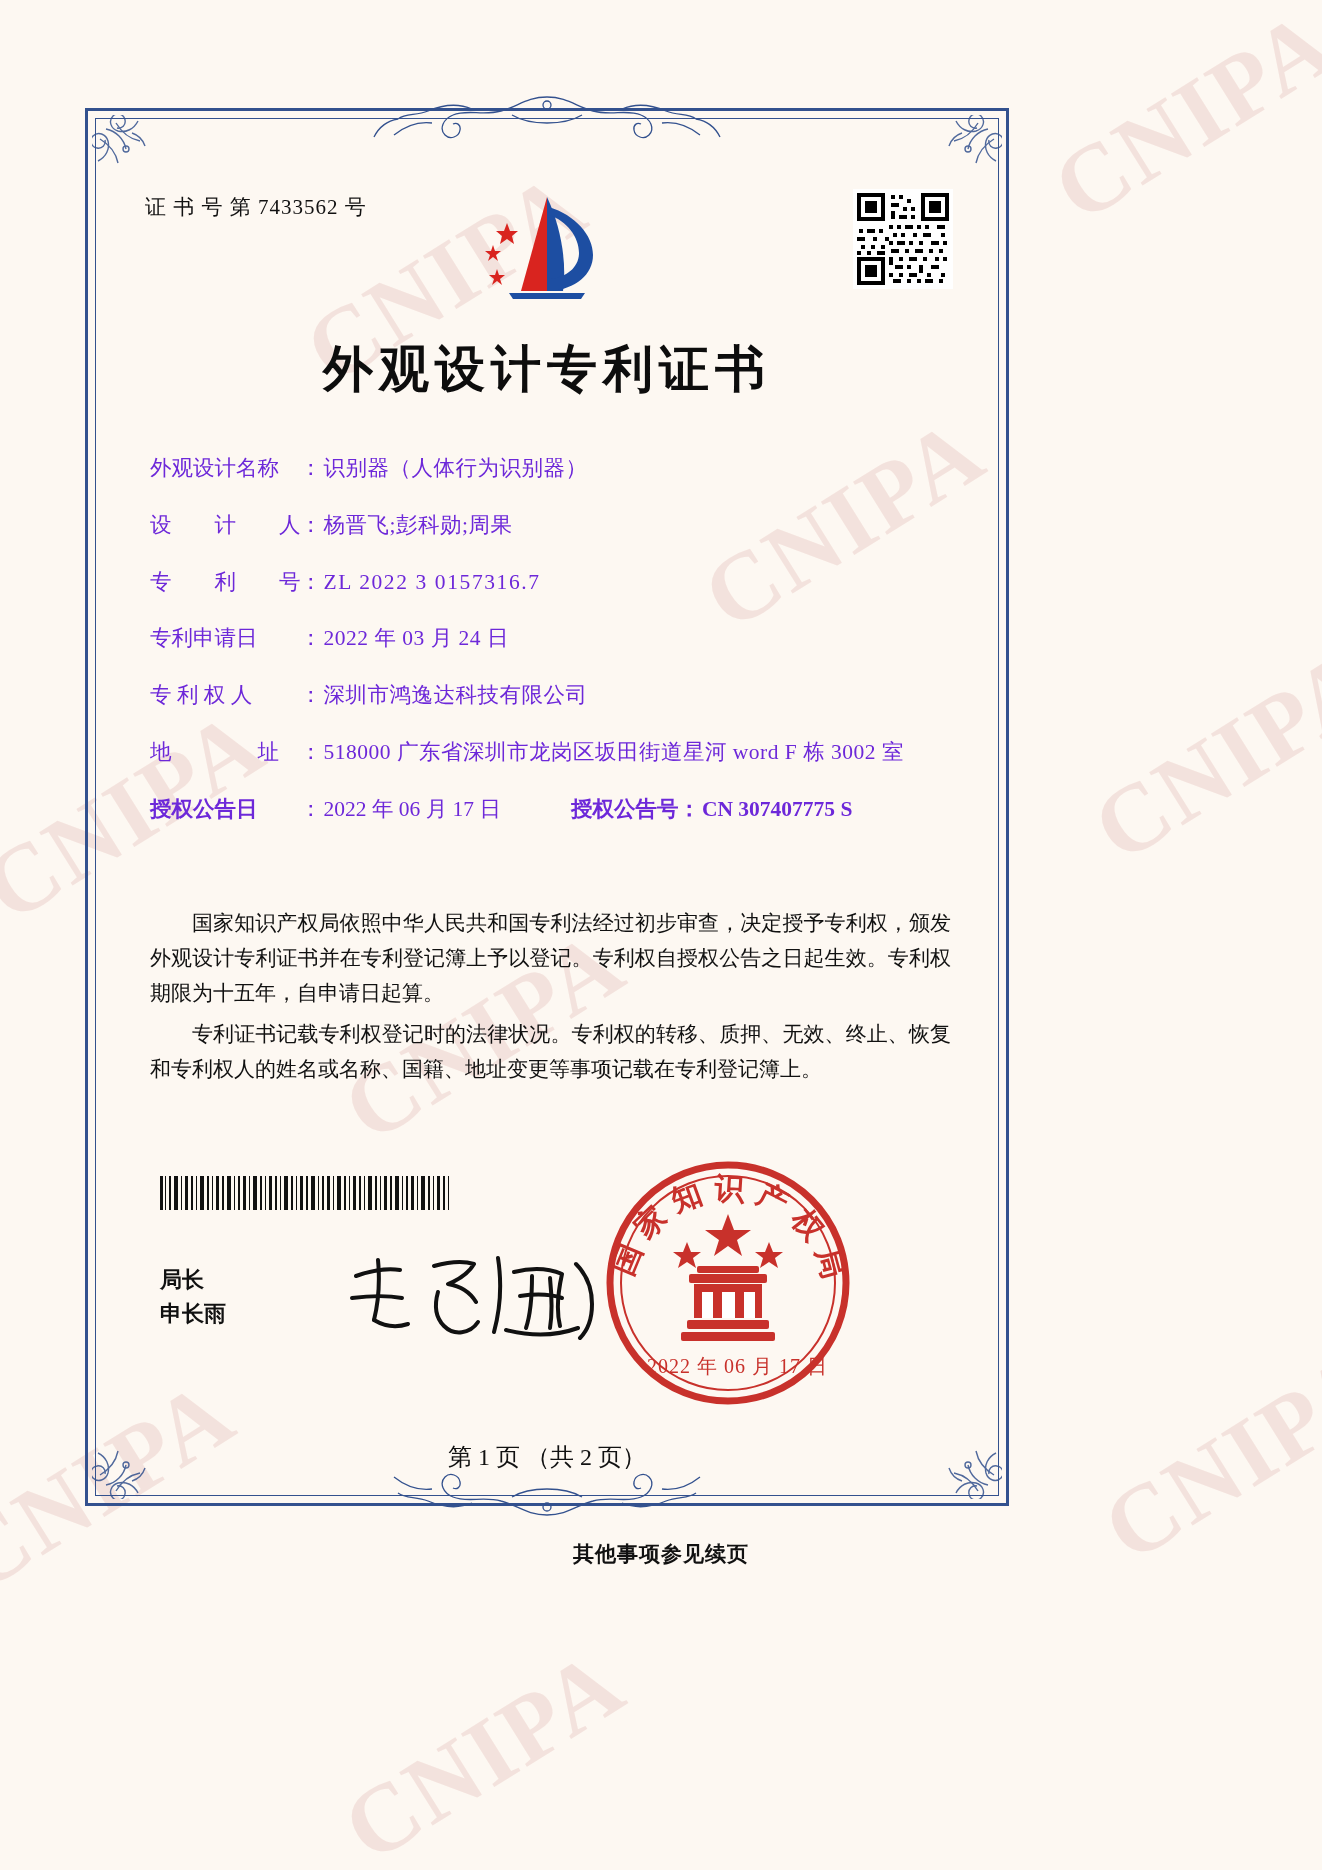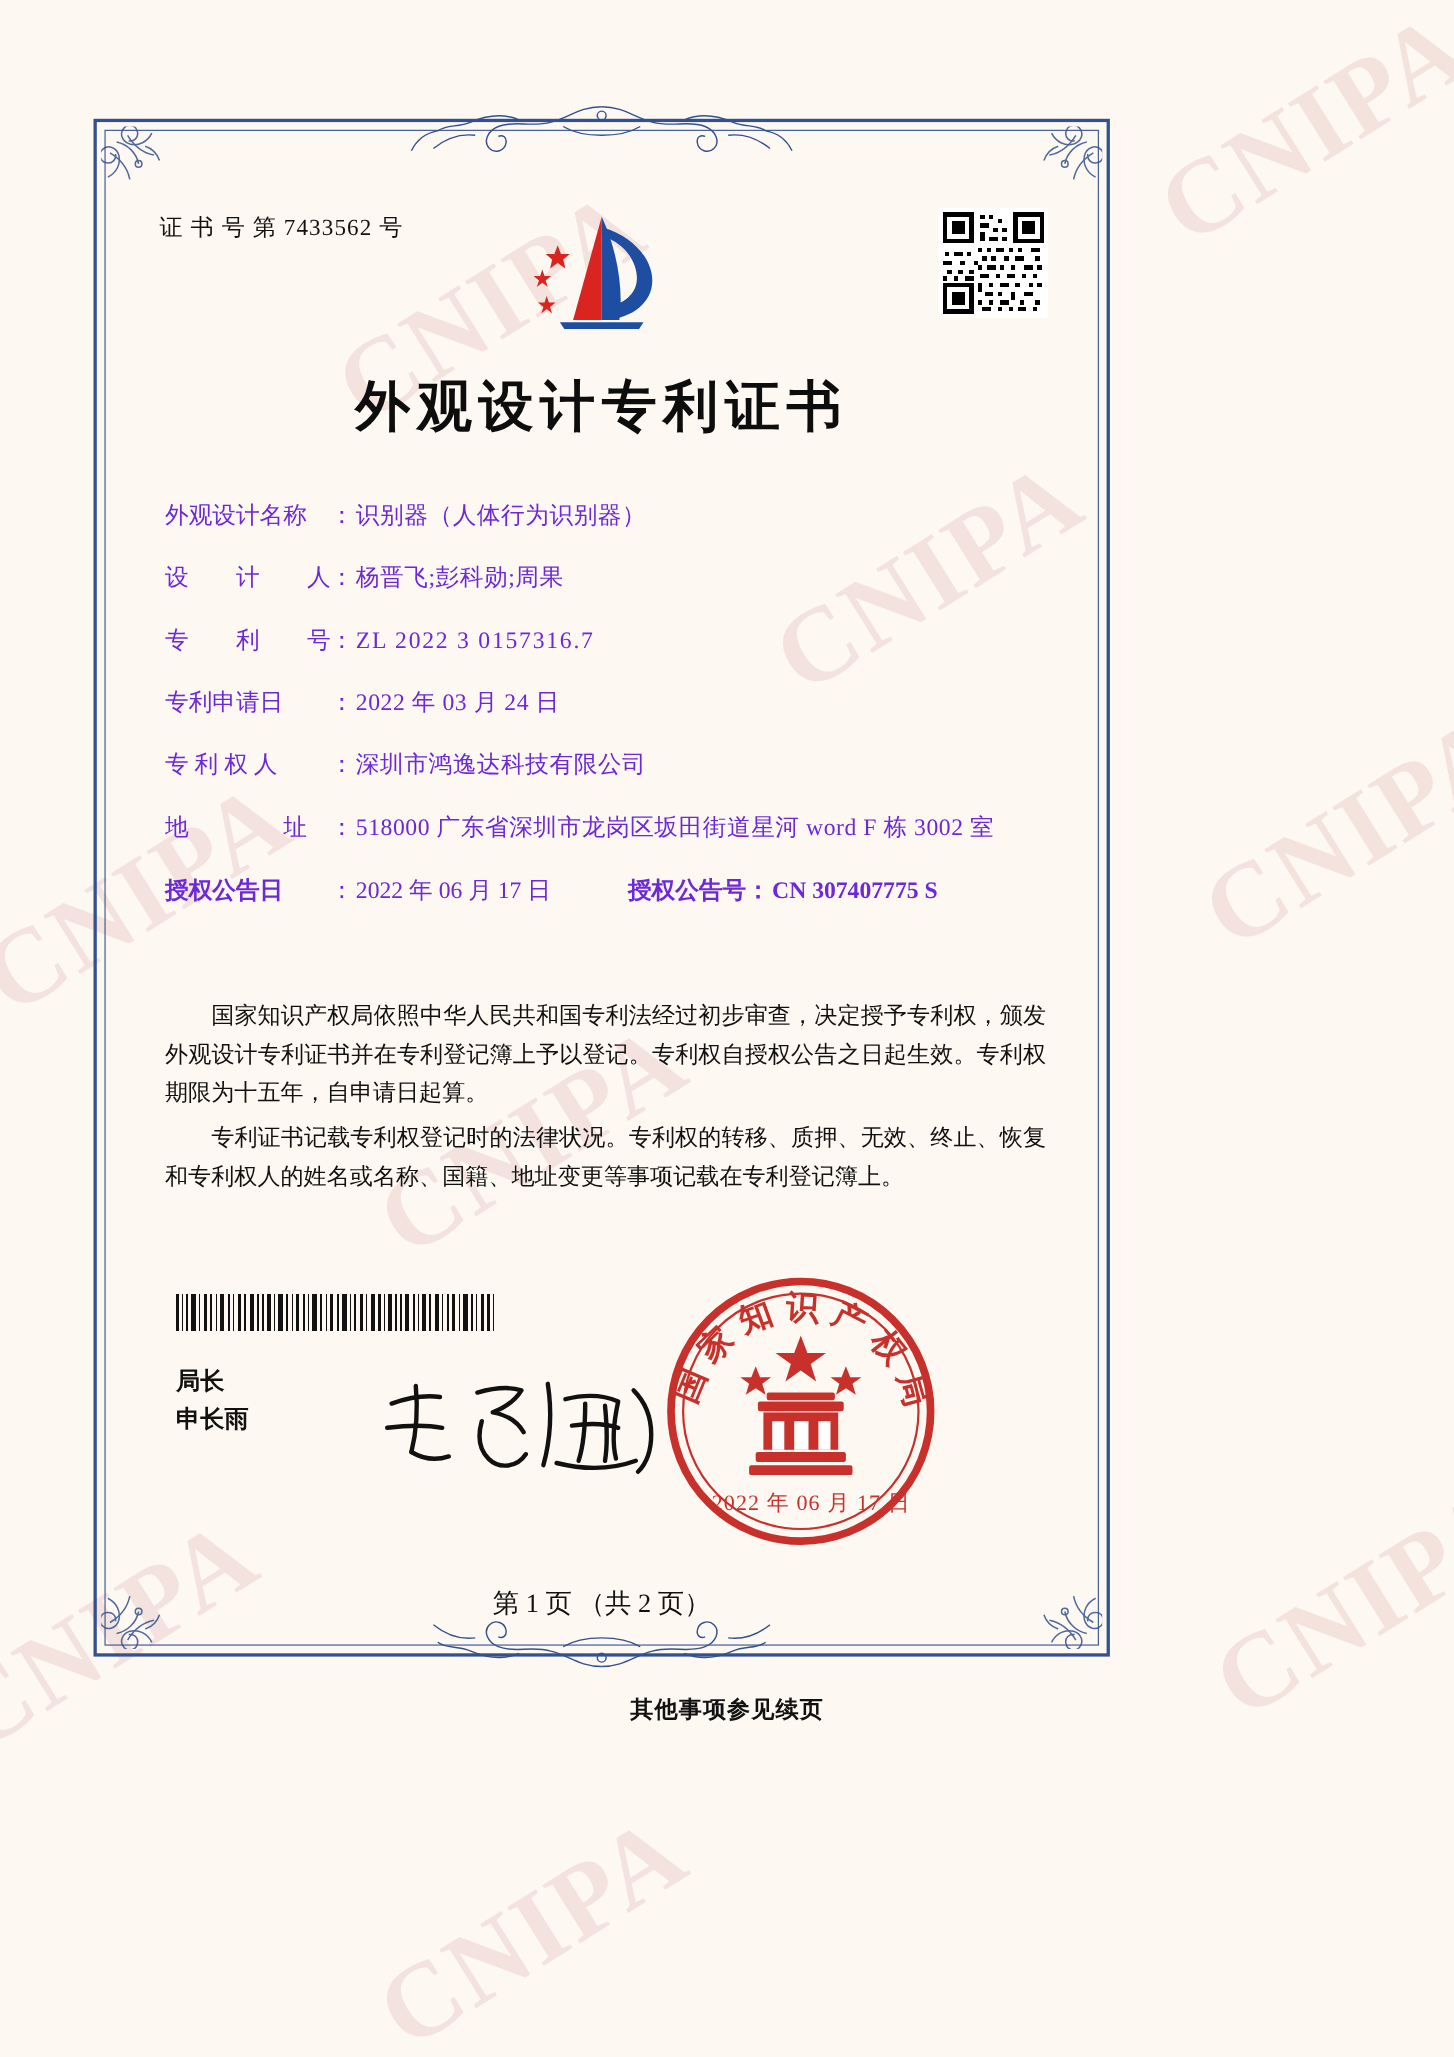--- a/index.html
+++ b/index.html
@@ -180,21 +180,21 @@
   .barcode {
     position: absolute;
     left: 72px;
     top: 1065px;
     height: 34px;
     width: 300px;
   }
   .sign-label {
     position: absolute;
     left: 72px;
-    top: 1128px;
+    top: 1152px;
     font-size: 22px;
     line-height: 34px;
     color: #111;
     font-weight: 600;
   }
   .signature {
     position: absolute;
     left: 250px;
     top: 1135px;
     width: 290px;

